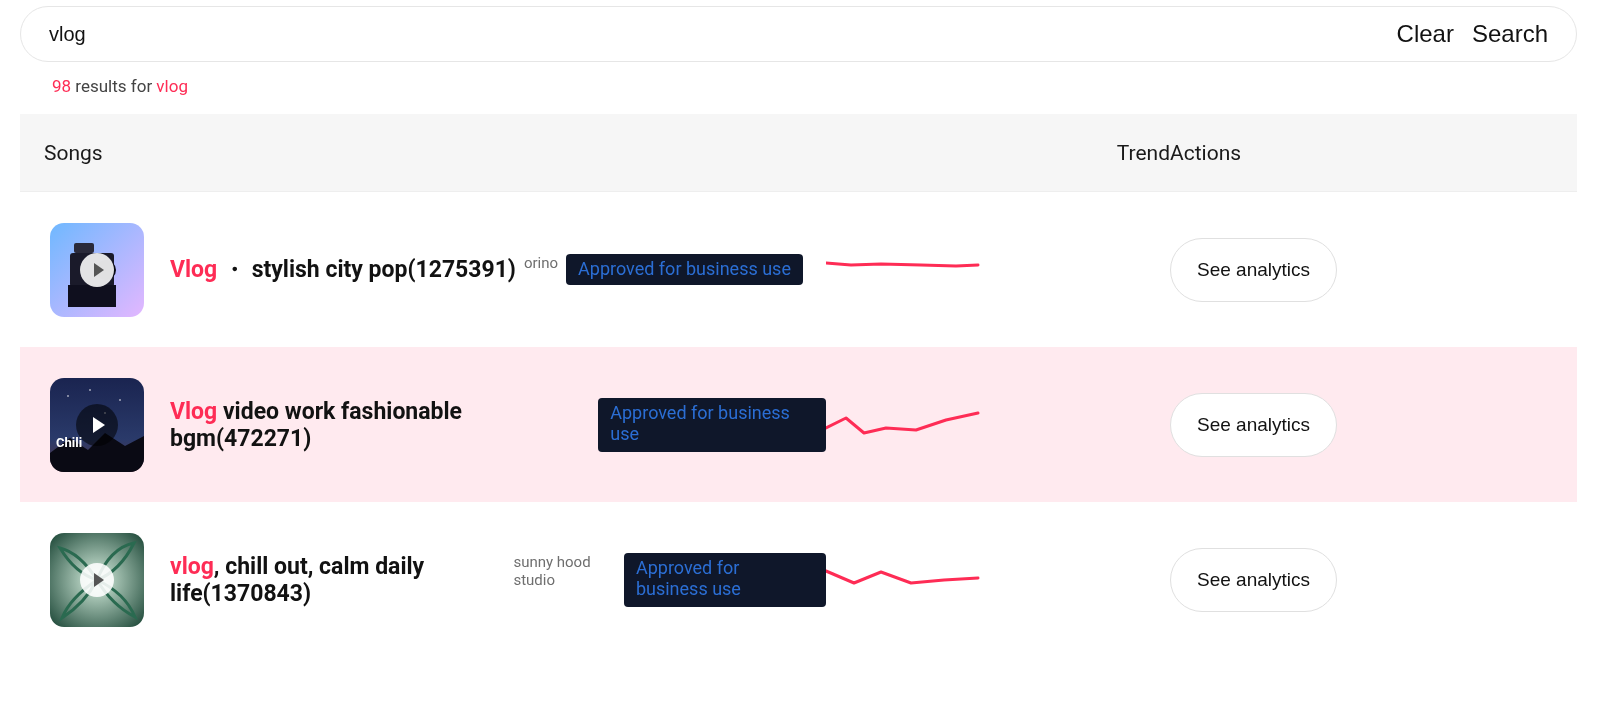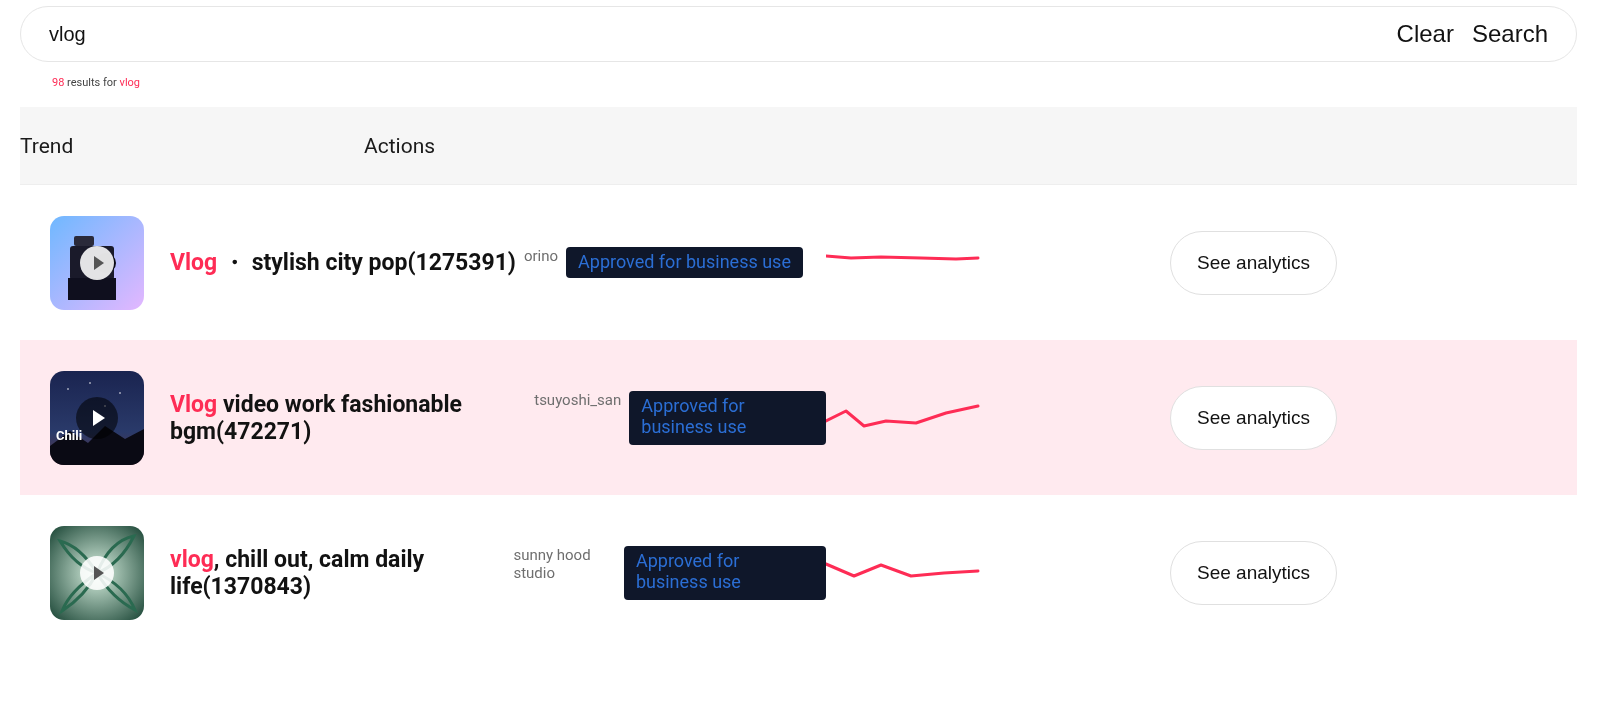--- a/index.html
+++ b/index.html
@@ -38,39 +38,39 @@
     .search-btn {
       background: none;
       border: none;
       font-size: 24px;
       color: #121212;
       cursor: pointer;
       margin-left: 18px;
     }
     
     .results-info {
-      font-size: 11px;
+      font-size: 17px;
       color: #444;
       margin: 14px 0 18px 32px;
     }
     .results-info .count, .results-info .term {
       color: #fe2c55;
     }
     
     .table-header {
       display: flex;
       align-items: center;
       background: #f6f6f6;
       height: 78px;
       border-bottom: 1px solid #eee;
       font-size: 21px;
       color: #1a1a1a;
     }
     .col-songs { flex: 0 0 806px; padding-left: 24px; }
-    .col-trend { flex: 0 0 344px; }
+    .col-trend { flex: 0 0 344px; text-align: right; }
     .col-actions { flex: 1; }
     
     .row {
       display: flex;
       align-items: center;
       min-height: 155px;
       padding: 24px 0;
     }
     .row.hover {
       background: #ffeaef;
@@ -194,20 +194,21 @@
     <input class="search-input" value="vlog" style="">
     <button class="search-btn">Clear</button>
     <button class="search-btn">Search</button>
   </div>
 
   <div class="results-info">
     <span class="count">98</span><span> results for </span><span class="term">vlog</span>
   </div>
 
   <div class="table-header">
+    <div class="col-songs">Songs</div>
     <div class="col-trend">Trend</div>
     <div class="col-actions">Actions</div>
   </div>
 
   <div id="rows">
       <div class="row">
         <div class="song-cell">
           <div class="thumb">
             <svg class="bg" viewBox="0 0 94 94">
       <defs>
@@ -261,21 +262,20 @@
     </svg>
             <div class="play-overlay">
               <div class="play-circle-dark">
                 <div class="play-tri"></div>
               </div>
             </div>
             <div class="chili-tag">Chili</div>
           </div>
           <div class="song-meta">
             <div class="song-title-line"><span class="hl">Vlog</span><span> </span><span>video work fashionable bgm(472271)</span></div>
-            <div class="song-artist">tsuyoshi_san</div>
             <div class="approved-badge">Approved for business use</div>
           </div>
         </div>
         <div class="trend-cell">
           <svg width="155" height="34" viewBox="0 0 155 34">
     <polyline points="0,20 20,10 38,25 60,20 90,22 120,12 152,5" fill="none" stroke="#fe2c55" stroke-width="3" stroke-linejoin="round" stroke-linecap="round"></polyline>
   </svg>
         </div>
         <div class="actions-cell"><button class="analytics-btn">See analytics</button></div>
       </div>

